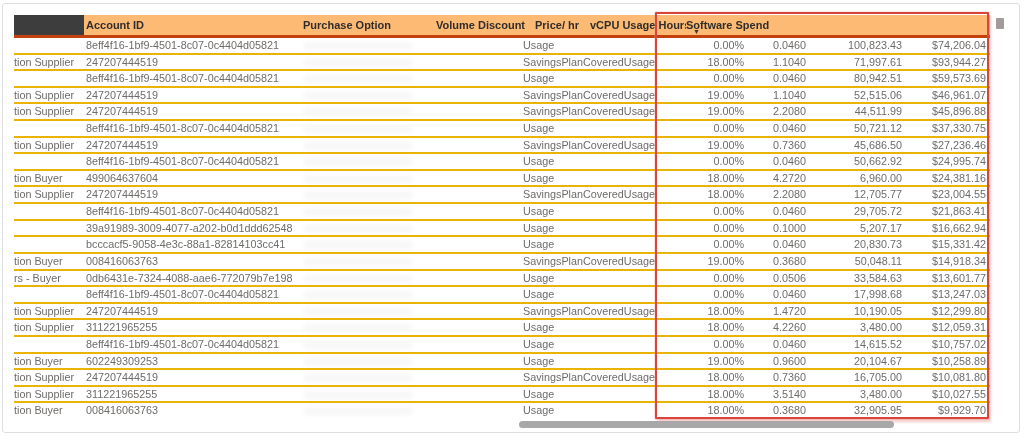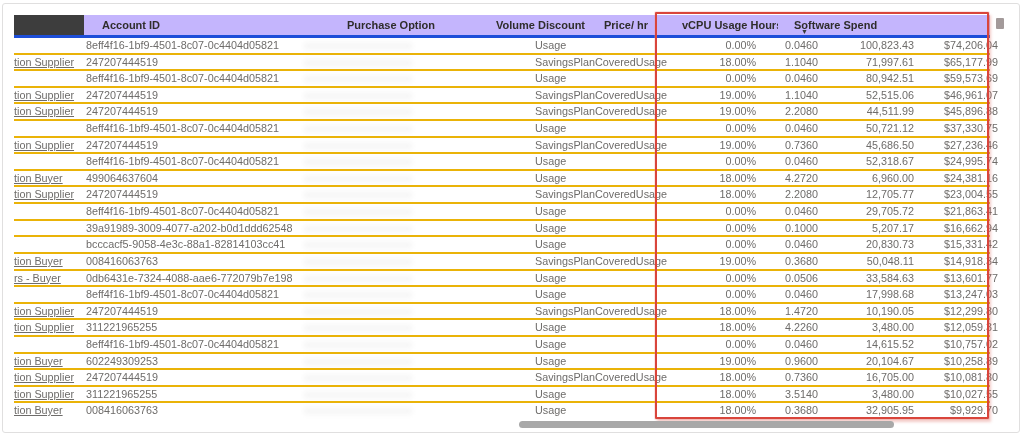--- a/index.html
+++ b/index.html
@@ -6,30 +6,30 @@
   body{
     width:1024px;height:441px;position:relative;overflow:hidden;
     background:#ffffff;font-family:"Liberation Sans",sans-serif;
   }
   .visual-frame{
     position:absolute;left:2px;top:3px;width:1018px;height:430px;
     border:1px solid #e0dfdf;border-radius:3px;background:#ffffff;box-sizing:border-box;
   }
   .table-wrap{position:absolute;left:11px;top:11px;width:976px;}
   
-  .c0{width:70px;text-decoration:underline;}  .c1{width:217px;} .c2{width:220px;} .c3{width:135px;margin-left:12px;}
+  .c0{width:70px;}  .c1{width:217px;} .c2{width:220px;} .c3{width:135px;}
   .c4{width:92px;}  .c5{width:62px;}  .c6{width:96px;}  .c7{width:84px;}
-  .thead{display:flex;height:20px;background:#c4b5fd;border-bottom:3px solid #1d4ed8;gap:16px;}
+  .thead{display:flex;height:20px;background:#fdba74;border-bottom:3px solid #c2410c;}
   .th{
     flex:none;box-sizing:border-box;font-size:11px;font-weight:700;color:#2f2d2b;
     line-height:14px;padding-top:3px;white-space:nowrap;overflow:hidden;position:relative;
   }
   .th.dark{background:#3d3d3d;}
   .th.left{text-align:left;padding-left:2px;}
-  .th.right{text-align:left;padding-right:4px;}
+  .th.right{text-align:center;padding-right:4px;}
   .sort-icon{
     position:absolute;left:7px;bottom:0px;font-size:7px;line-height:6px;color:#3a3a3a;
   }
   .tbody{}
   .tr{display:flex;height:16.61px;border-bottom:2px solid #eab308;box-sizing:border-box;background:#ffffff;}
   .tr:last-child{border-bottom:none;}
   .td{
     flex:none;box-sizing:border-box;font-size:10.8px;color:#6e6c6a;
     line-height:15.5px;white-space:nowrap;overflow:hidden;
   }
@@ -85,21 +85,21 @@
         <div class="tr">
           <div class="td c0 left">tion Supplier</div>
           <div class="td c1 left">247207444519</div>
           <div class="td c2 left">
             <div class="smudge"></div>
           </div>
           <div class="td c3 left">SavingsPlanCoveredUsage</div>
           <div class="td c4 right">18.00%</div>
           <div class="td c5 right">1.1040</div>
           <div class="td c6 right">71,997.61</div>
-          <div class="td c7 right">$65,177.99</div>
+          <div class="td c7 right">$93,944.27</div>
         </div>
         <div class="tr">
           <div class="td c0 left"></div>
           <div class="td c1 left">8eff4f16-1bf9-4501-8c07-0c4404d05821</div>
           <div class="td c2 left">
             <div class="smudge"></div>
           </div>
           <div class="td c3 left">Usage</div>
           <div class="td c4 right">0.00%</div>
           <div class="td c5 right">0.0460</div>
@@ -156,21 +156,21 @@
         </div>
         <div class="tr">
           <div class="td c0 left"></div>
           <div class="td c1 left">8eff4f16-1bf9-4501-8c07-0c4404d05821</div>
           <div class="td c2 left">
             <div class="smudge"></div>
           </div>
           <div class="td c3 left">Usage</div>
           <div class="td c4 right">0.00%</div>
           <div class="td c5 right">0.0460</div>
-          <div class="td c6 right">52,318.67</div>
+          <div class="td c6 right">50,662.92</div>
           <div class="td c7 right">$24,995.74</div>
         </div>
         <div class="tr">
           <div class="td c0 left">tion Buyer</div>
           <div class="td c1 left">499064637604</div>
           <div class="td c2 left">
             <div class="smudge"></div>
           </div>
           <div class="td c3 left">Usage</div>
           <div class="td c4 right">18.00%</div>

